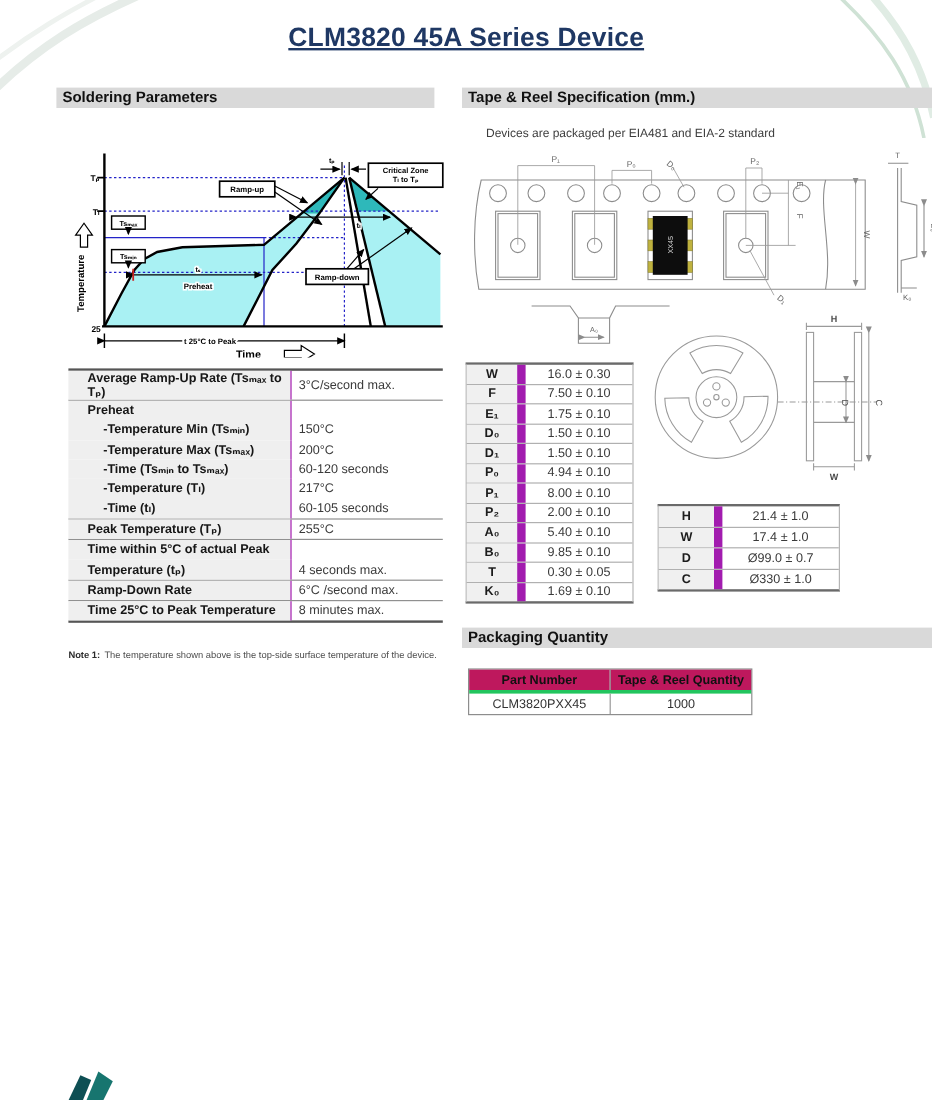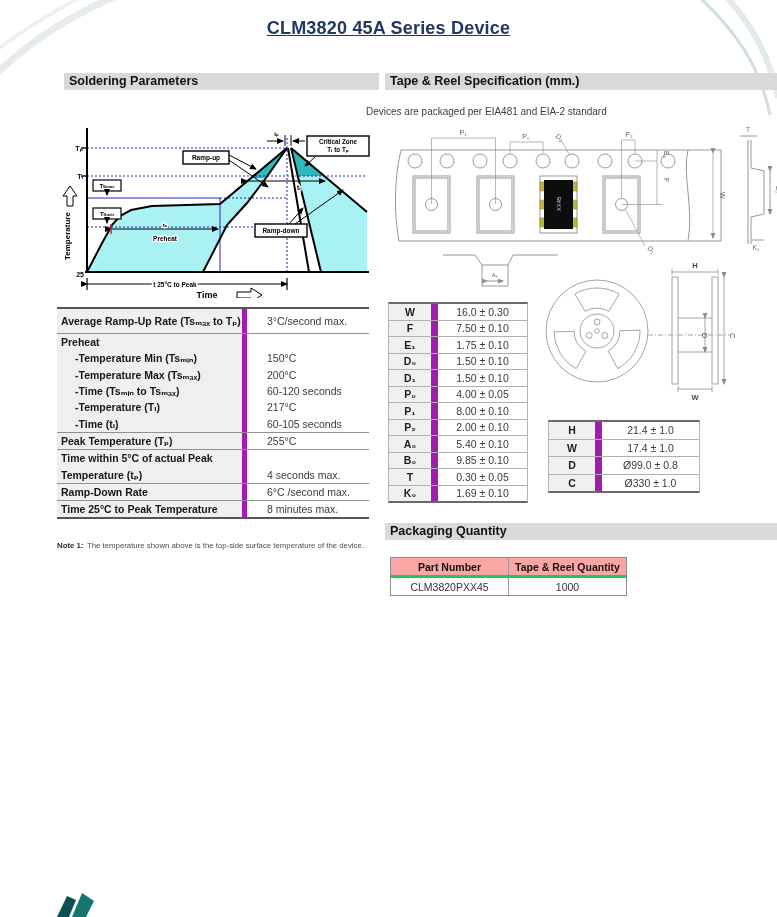--- a/index.html
+++ b/index.html
@@ -1,32 +1,32 @@
 <!DOCTYPE html>
 <html><head>
 <meta charset="utf-8">
 <style>
   html,body{margin:0;padding:0;background:#fff}
   .page{position:relative;width:777px;height:917px;background:#fff;overflow:hidden;
         font-family:"Liberation Sans","DejaVu Sans",sans-serif;color:#1a1a1a}
   .abs{position:absolute}
-  .title{position:absolute;top:18px;left:0;width:100%;text-align:center;font-size:18px;
+  .title{position:absolute;top:18px;left:0;width:100%;text-align:center;font-size:22px;
          font-weight:700;color:#1f3864;text-decoration:underline;letter-spacing:.2px}
   .secbar{position:absolute;height:17px;background:#d9d9d9;color:#111;font-weight:700;
           font-size:12.5px;line-height:17px;padding-left:5px;box-sizing:border-box}
   .subtitle{position:absolute;font-size:10px;color:#3d3d3d}
   
   .stable{position:absolute;border-top:2px solid #555;border-bottom:2px solid #555;font-size:10.5px}
   .trow{display:flex}
   .trow.sep{border-top:1px solid #909090}
   .r16{height:16.3px}.r24{height:24px}
-  .tl{width:185px;background:#efefef;font-weight:700;color:#161616;padding-left:4px;
+  .tl{width:185px;background:#efefef;font-weight:700;color:#161616;padding-left:16px;
       box-sizing:border-box;display:flex;align-items:center}
-  .tl.ind{padding-left:18px}
-  .tv{flex:1;border-left:5px solid #a21caf;padding-left:20px;color:#3a3a3a;display:flex;align-items:center}
+  .tl.ind{padding-left:29px}
+  .tv{flex:1;border-left:1px solid #a21caf;padding-left:6px;color:#3a3a3a;display:flex;align-items:center}
   
   .notes{position:absolute;font-size:7.8px;color:#4c4c4c;line-height:10.5px}
   .note-row{display:flex}
   .note-lab{width:30px;font-weight:700;color:#2b2b2b;flex:none}
   
   .dtable{position:absolute;border-top:2px solid #6a6a6a;border-bottom:2px solid #6a6a6a;
           border-left:1px solid #b5b5b5;border-right:1px solid #b5b5b5;font-size:10.5px;background:#fff}
   .drow{display:flex}
   .drow + .drow{border-top:1px solid #b0b0b0}
   .dims-tape .drow{height:15.5px}
@@ -34,21 +34,21 @@
   .dp{background:#f0f0f0;font-weight:700;color:#1c1c1c;display:flex;align-items:center;justify-content:center}
   .dims-tape .dp{width:42px}
   .dims-reel .dp{width:46px}
   .dv{border-left:7px solid #a21caf;color:#3a3a3a;display:flex;align-items:center;justify-content:center;flex:1}
   
   .ptable{position:absolute;border:1px solid #8d8d8d;font-size:10.5px;background:#fff}
   .prow{display:flex}
   .prow + .prow{border-top:3px solid #22c55e}
   .pc{width:117px;height:17px;display:flex;align-items:center;justify-content:center;color:#333}
   .pc + .pc{border-left:1px solid #9a9a9a}
-  .phead .pc{background:#fca5a5;font-weight:700;color:#111}
+  .phead .pc{background:#be185d;font-weight:700;color:#111}
   svg text{font-family:"Liberation Sans","DejaVu Sans",sans-serif}
 </style>
 </head>
 <body>
 
 <div class="page">
 
   <svg class="abs" style="left:0;top:0" width="140" height="95">
     <path d="M-10,80 C30,40 70,15 130,-10" stroke="#e6ece8" stroke-width="7" fill="none"></path>
     <path d="M-10,55 C25,28 55,10 95,-10" stroke="#eef2ef" stroke-width="4" fill="none"></path>
@@ -57,21 +57,21 @@
     <path d="M70,-5 C108,30 133,65 143,115" stroke="#cfe2d5" stroke-width="3" fill="none"></path>
     <path d="M98,-5 C126,26 143,58 151,98" stroke="#e0ece4" stroke-width="6" fill="none"></path>
   </svg>
   <svg class="abs" style="left:55px;top:891px" width="54" height="26">
     <path d="M2,26 L12,5 L21,9 L14,26 Z" fill="#0e4f54"></path>
     <path d="M17,26 L27,2 L39,10 L31,26 Z" fill="#17756f"></path>
   </svg>
 
   <div class="title">CLM3820 45A Series Device</div>
 
-  <div class="secbar" style="left:64px;top:73px;width:315px">Soldering Parameters</div>
+  <div class="secbar" style="left:47px;top:73px;width:315px">Soldering Parameters</div>
 
   <svg class="abs" style="left:57px;top:120px" width="315" height="178" viewBox="0 0 315 178">
     <defs>
       <marker id="ab" markerWidth="8" markerHeight="8" refX="6" refY="3" orient="auto" markerUnits="userSpaceOnUse">
         <path d="M0,0L7,3L0,6Z" fill="#000"></path>
       </marker>
       <marker id="ag" markerWidth="7" markerHeight="7" refX="5" refY="2.5" orient="auto" markerUnits="userSpaceOnUse">
         <path d="M0,0L6,2.5L0,5Z" fill="#8c8c8c"></path>
       </marker>
     </defs>
@@ -227,21 +227,21 @@
   </div>
 
   <div class="notes" style="left:57px;top:541px;width:322px">
     <div class="note-row">
       <div class="note-lab">Note 1:</div>
       <div>The temperature shown above is the top-side surface temperature of the device.</div>
     </div>
   </div>
 
   <div class="secbar" style="left:385px;top:73px;width:392px">Tape &amp; Reel Specification (mm.)</div>
-  <div class="subtitle" style="left:366px;top:106px">Devices are packaged per EIA481 and EIA-2 standard</div>
+  <div class="subtitle" style="left:405px;top:106px">Devices are packaged per EIA481 and EIA-2 standard</div>
 
   <svg class="abs" style="left:385px;top:124px" width="392" height="300" viewBox="0 0 392 300">
     <defs>
       <marker id="ag2" markerWidth="7" markerHeight="7" refX="5" refY="2.5" orient="auto" markerUnits="userSpaceOnUse">
         <path d="M0,0L6,2.5L0,5Z" fill="#8c8c8c"></path>
       </marker>
     </defs>
     <g stroke="#8c8c8c" stroke-width="0.9" fill="none">
       <path d="M16,26 H336 V117 H14 C9,90 9,55 16,26 Z"></path>
       <path d="M303,26 C297,50 309,85 303,117"></path>
@@ -376,21 +376,21 @@
     <div class="drow">
         <div class="dp">D₀</div>
         <div class="dv">1.50 ± 0.10</div>
       </div>
     <div class="drow">
         <div class="dp">D₁</div>
         <div class="dv">1.50 ± 0.10</div>
       </div>
     <div class="drow">
         <div class="dp">P₀</div>
-        <div class="dv">4.00 ± 0.05</div>
+        <div class="dv">4.94 ± 0.10</div>
       </div>
     <div class="drow">
         <div class="dp">P₁</div>
         <div class="dv">8.00 ± 0.10</div>
       </div>
     <div class="drow">
         <div class="dp">P₂</div>
         <div class="dv">2.00 ± 0.10</div>
       </div>
     <div class="drow">
@@ -415,21 +415,21 @@
     <div class="drow">
         <div class="dp">H</div>
         <div class="dv">21.4 ± 1.0</div>
       </div>
     <div class="drow">
         <div class="dp">W</div>
         <div class="dv">17.4 ± 1.0</div>
       </div>
     <div class="drow">
         <div class="dp">D</div>
-        <div class="dv">Ø99.0 ± 0.8</div>
+        <div class="dv">Ø99.0 ± 0.7</div>
       </div>
     <div class="drow">
         <div class="dp">C</div>
         <div class="dv">Ø330 ± 1.0</div>
       </div>
   </div>
 
   <div class="secbar" style="left:385px;top:523px;width:406px">Packaging Quantity</div>
   <div class="ptable" style="left:390px;top:557px">
     <div class="prow phead">

